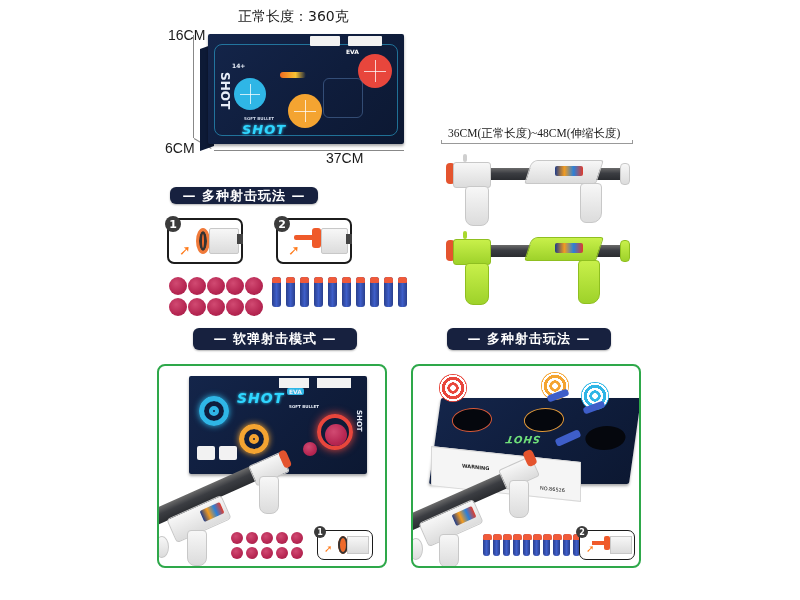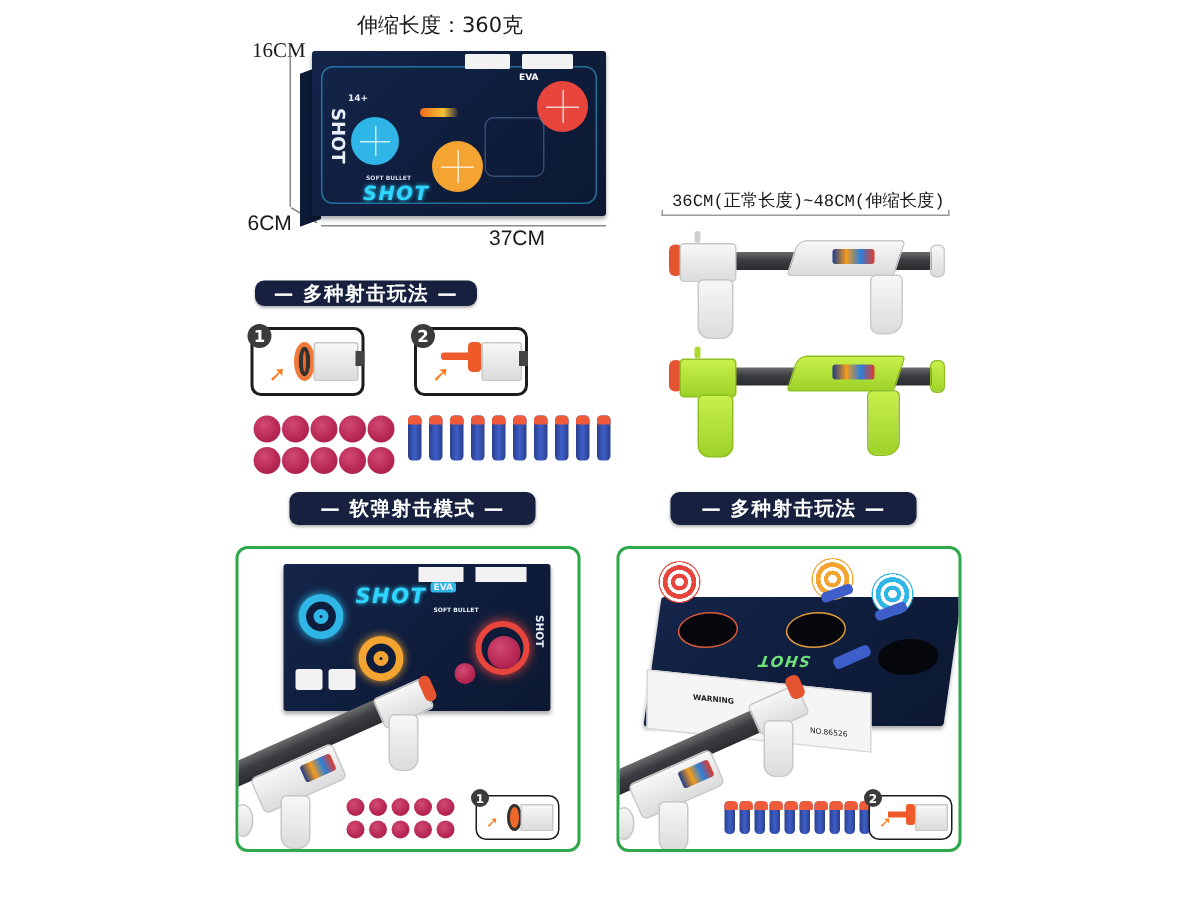--- a/index.html
+++ b/index.html
@@ -51,27 +51,27 @@
   .dart::before { content: ""; position: absolute; left: 0; top: 0; width: 9px; height: 6px; border-radius: 3px 3px 1px 1px; background: #ef5a3a; }
 
   
   .barrel { background: linear-gradient(180deg, #6b6b6b 0%, #3b3d42 45%, #2a2c30 100%); border-radius: 2px; }
   .muzzle { border-radius: 4px; background: #e4542e; }
   .gun-white { background: linear-gradient(180deg, #f7f7f7 0%, #dcdcdc 100%); border: 1px solid #c8c8c8; }
   .gun-green { background: linear-gradient(180deg, #c8f04a 0%, #9ed22a 100%); border: 1px solid #8fbf20; }
   .sticker { background: linear-gradient(90deg, #1e3c8a, #f29b20, #2b80d8, #e13b2b); border-radius: 2px; }
 
   .frame { border: 2px solid #2ea84a; border-radius: 8px; }
-  .range-text { font-family: Liberation Mono, monospace; font-size: 11.5px; color: #1a1a1a; }
+  .range-text { font-family: Liberation Serif, serif; font-size: 11.5px; color: #1a1a1a; }
 </style>
 </head>
 <body>
 
-<div class="abs weight" style="left:238px; top:8px;">伸缩长度：360克</div>
-<div class="abs dim" style="left:168px; top:27px;font-family:Liberation Serif, serif;">16CM</div>
+<div class="abs weight" style="left:238px; top:8px;">正常长度：360克</div>
+<div class="abs dim" style="left:168px; top:27px;">16CM</div>
 <div class="abs dim" style="left:165px; top:140px;">6CM</div>
 <div class="abs dim" style="left:326px; top:150px;">37CM</div>
 
 <div class="abs" style="left:193px; top:35px; width:1px; height:103px; background:#888;"></div>
 <div class="abs" style="left:194px; top:138px; width:20px; height:1px; background:#888; transform: rotate(30deg); transform-origin:left;"></div>
 <div class="abs" style="left:214px; top:150px; width:190px; height:1px; background:#888;"></div>
 
 <div class="abs box-side" style="left:200px; top:44px; width:14px; height:102px; transform: skewY(-20deg); transform-origin: top right;"></div>
 <div class="abs box" style="left:208px; top:34px; width:196px; height:110px;">
   <div class="abs box-line" style="left:6px; top:10px; width:184px; height:92px; border-color:rgba(47,184,230,0.55);"></div>

